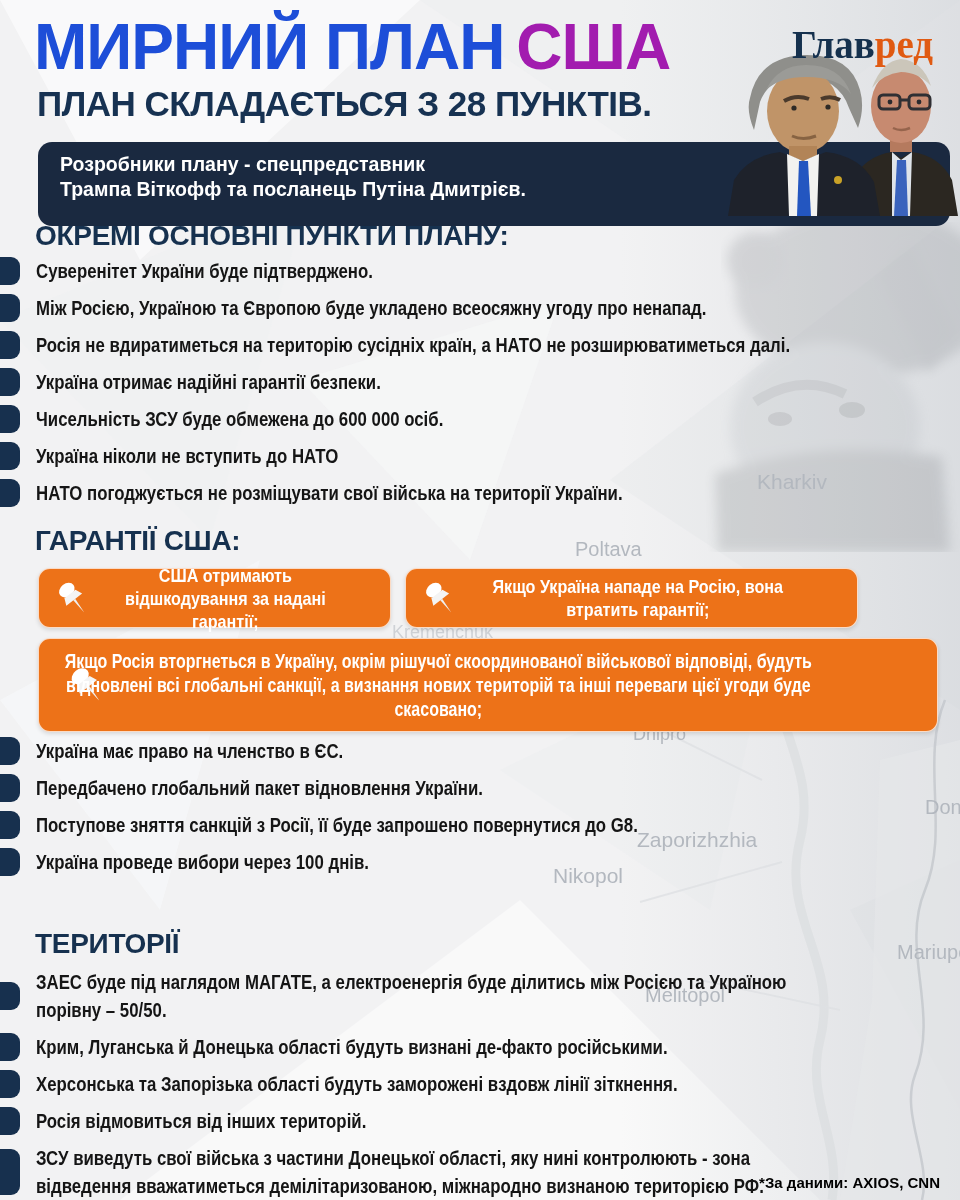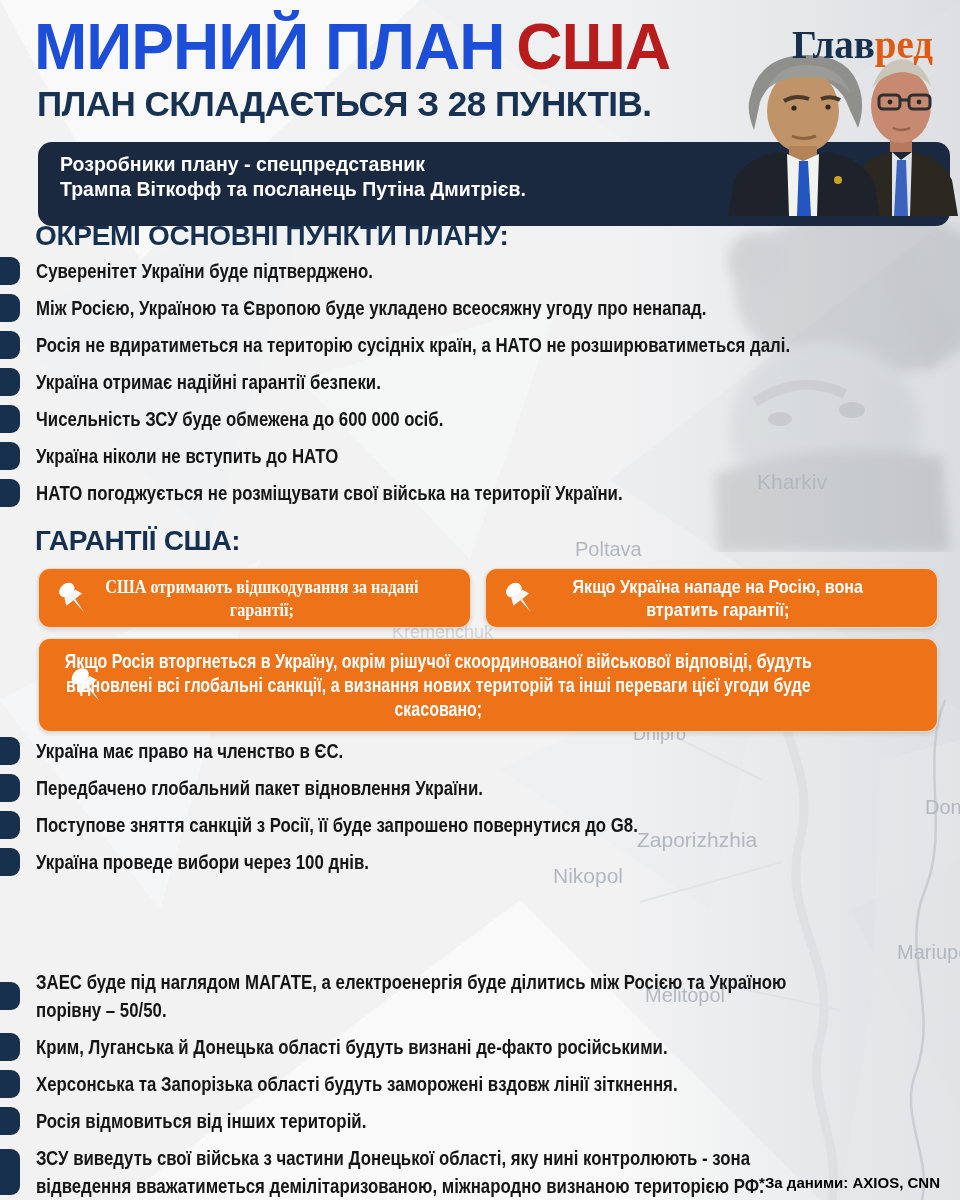--- a/index.html
+++ b/index.html
@@ -7,21 +7,21 @@
     position:relative;width:960px;height:1200px;overflow:hidden;
     background:#f2f2f3;
     font-family:"Liberation Sans",sans-serif;
   }
   .bg-layer{position:absolute;inset:0;pointer-events:none;}
   .map-label{position:absolute;color:#b3b8bf;font-weight:400;white-space:nowrap;pointer-events:none;}
 
   
   .title{position:absolute;left:34px;top:10px;font-size:64px;font-weight:800;letter-spacing:-1px;white-space:nowrap;}
   .t-or{color:#1d4ed8;}
-  .t-nv{color:#b91c1c;margin-left:12px;}
+  .t-nv{color:#a21caf;margin-left:12px;}
   .subtitle{position:absolute;left:37px;top:84px;font-size:35px;font-weight:800;color:#173252;white-space:nowrap;letter-spacing:-0.5px;}
   .devbox{position:absolute;left:38px;top:142px;width:912px;height:84px;background:#1a2940;border-radius:14px;z-index:1;}
   .devbox .line{display:block;color:#fff;font-size:21px;font-weight:700;line-height:25px;
     transform:scaleX(.93);transform-origin:0 50%;white-space:nowrap;}
   .devbox .inner{padding:9px 0 0 22px;}
   .photos{position:absolute;left:688px;top:48px;width:272px;height:168px;z-index:3;overflow:hidden;}
   .logo{position:absolute;left:792px;top:22px;z-index:4;font-family:"Liberation Serif",serif;font-weight:700;font-size:39px;white-space:nowrap;}
   .logo .l1{color:#15314e;}
   .logo .l2{color:#e05a12;}
 
@@ -188,21 +188,21 @@
       </li>
     <li>
         <span class="pill"></span>
         <span class="itx">НАТО погоджується не розміщувати свої війська на території України.</span>
       </li>
   </ul>
 
   <h2 class="sec" style="top:525px;">ГАРАНТІЇ США:</h2>
   <div class="gwrap">
     <div class="grow">
-      <div class="gbox small" style="width:433px;font-family:Liberation Serif, serif;">
+      <div class="gbox small" style="width:353px;">
         <span class="pin">
           <svg viewBox="0 0 40 40" width="40" height="40">
               <g transform="rotate(-38 20 20)">
                 <ellipse cx="20" cy="10" rx="8.5" ry="6.5" fill="#ffffff"></ellipse>
                 <path d="M13,15 h14 l3,7 h-20 z" fill="#f4f4f4"></path>
                 <path d="M18.8,22 h2.4 l-0.9,13 -0.3,3 -0.3,-3 z" fill="#efefef"></path>
               </g>
             </svg>
         </span>
         <span class="gtx">США отримають відшкодування за надані гарантії;</span>
@@ -246,20 +246,21 @@
     <li>
         <span class="pill"></span>
         <span class="itx">Поступове зняття санкцій з Росії, її буде запрошено повернутися до G8.</span>
       </li>
     <li>
         <span class="pill"></span>
         <span class="itx">Україна проведе вибори через 100 днів.</span>
       </li>
   </ul>
 
+  <h2 class="sec" style="top:928px;">ТЕРИТОРІЇ</h2>
   <ul class="blist" style="top:968px;">
     <li>
         <span class="pill"></span>
         <span class="itx">ЗАЕС буде під наглядом МАГАТЕ, а електроенергія буде ділитись між Росією та Україною порівну – 50/50.</span>
       </li>
     <li>
         <span class="pill"></span>
         <span class="itx">Крим, Луганська й Донецька області будуть визнані де-факто російськими.</span>
       </li>
     <li>

